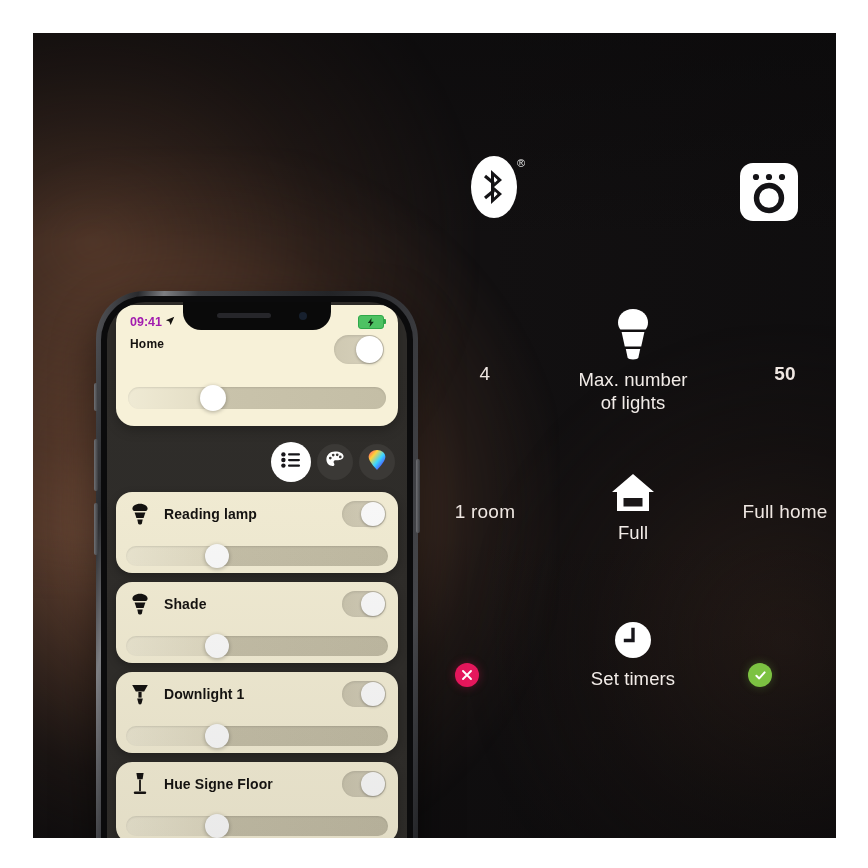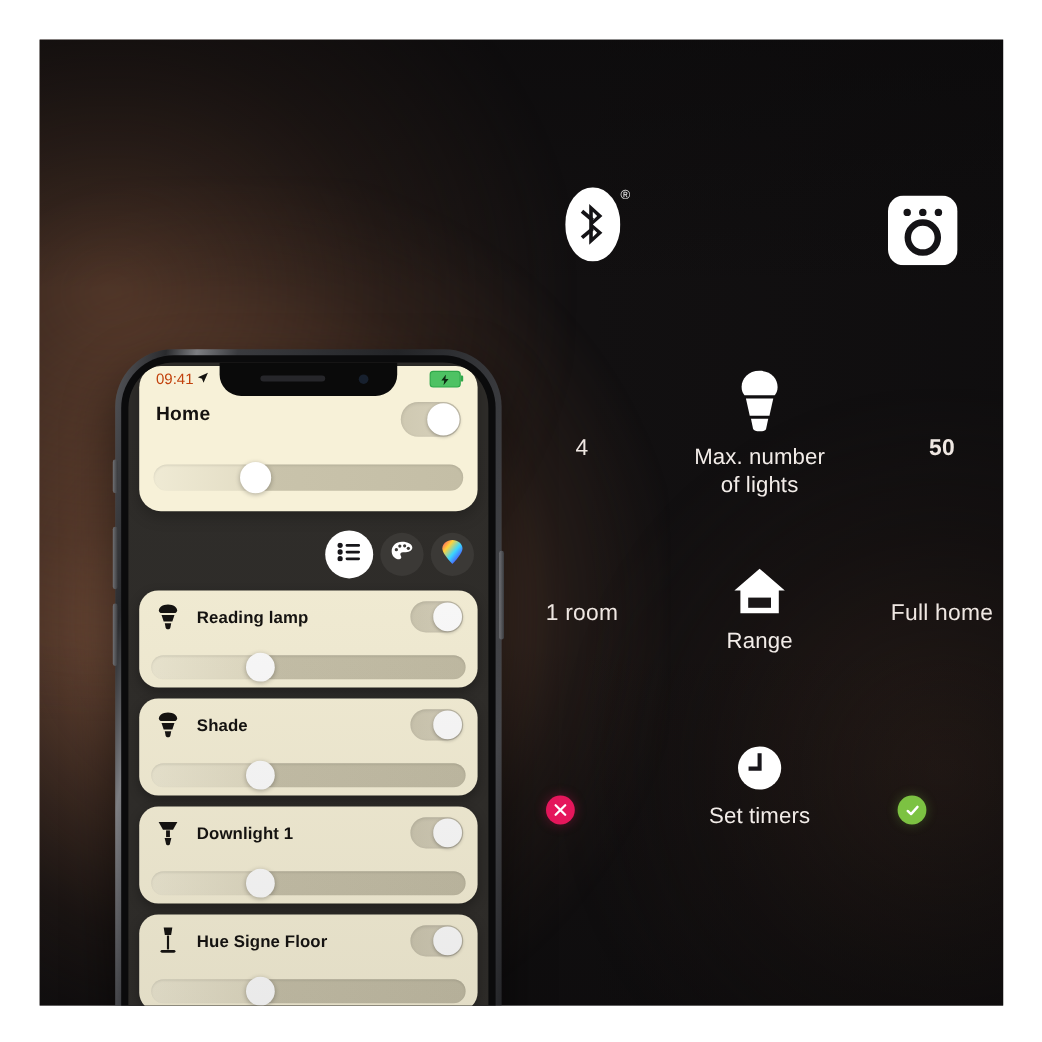--- a/index.html
+++ b/index.html
@@ -177,42 +177,42 @@
     left: 9px; top: 3px; right: 9px;
     height: 121px;
     background: #F7F1D8;
     border-radius: 18px;
     z-index: 4;
     box-shadow: 0 4px 12px rgba(0,0,0,0.25);
   }
   #statusbar {
     position: absolute; left: 0; right: 0; top: 4px;
     height: 20px;
-    display: flex; align-items: flex-start;
+    display: flex; align-items: flex-end;
     justify-content: space-between;
     padding: 0 14px;
-    font-size: 12.5px; font-weight: 400; color: #c2410c;
+    font-size: 12.5px; font-weight: 700; color: #a21caf;
   }
   #statusbar .left { display: flex; align-items: center; gap: 3px; }
   #battery {
     width: 24px; height: 12px;
     border: 1px solid #2fa84a;
     border-radius: 3px;
     background: #4ec263;
     position: relative;
     display:flex; align-items:center; justify-content:center;
   }
   #battery::after {
     content: ""; position: absolute; right: -3px; top: 3px;
     width: 2px; height: 5px; background: #2fa84a; border-radius: 0 1px 1px 0;
   }
 
   #home-title {
     position: absolute; left: 14px; top: 32px;
-    font-size: 16px; font-weight: 700; color: #151210;
+    font-size: 12px; font-weight: 700; color: #151210;
     letter-spacing: .2px;
   }
   .toggle {
     position: relative;
     width: 50px; height: 29px;
     border-radius: 15px;
     background: linear-gradient(90deg,#cfc9b2 0%, #d8d2bd 100%);
     box-shadow: inset 0 1px 3px rgba(0,0,0,0.12);
   }
   .toggle .knob {
@@ -348,21 +348,21 @@
 
     <div class="cmp-row" style="top:440px;">
       <div class="cmp-left" style="top:28px;">1 room</div>
       <div class="cmp-center">
         <span class="icon-wrap">
           <svg width="44" height="40" viewBox="0 0 44 40">
             <path d="M22 1 L43 19 L38 19 L38 38 L6 38 L6 19 L1 19 Z" fill="#ffffff"></path>
             <rect x="12.5" y="25" width="19" height="8.5" fill="#1a1718"></rect>
           </svg>
         </span>
-        <div class="cmp-label">Range</div>
+        <div class="cmp-label">Full</div>
       </div>
       <div class="cmp-right" style="top:28px;">Full home</div>
     </div>
 
     <div class="cmp-row" style="top:588px;">
       <div class="pill no" style="left:22px; top:42px;">
         <svg width="12" height="12" viewBox="0 0 12 12">
           <path d="M2 2 L10 10 M10 2 L2 10" stroke="#ffffff" stroke-width="1.9" stroke-linecap="round"></path>
         </svg>
       </div>

